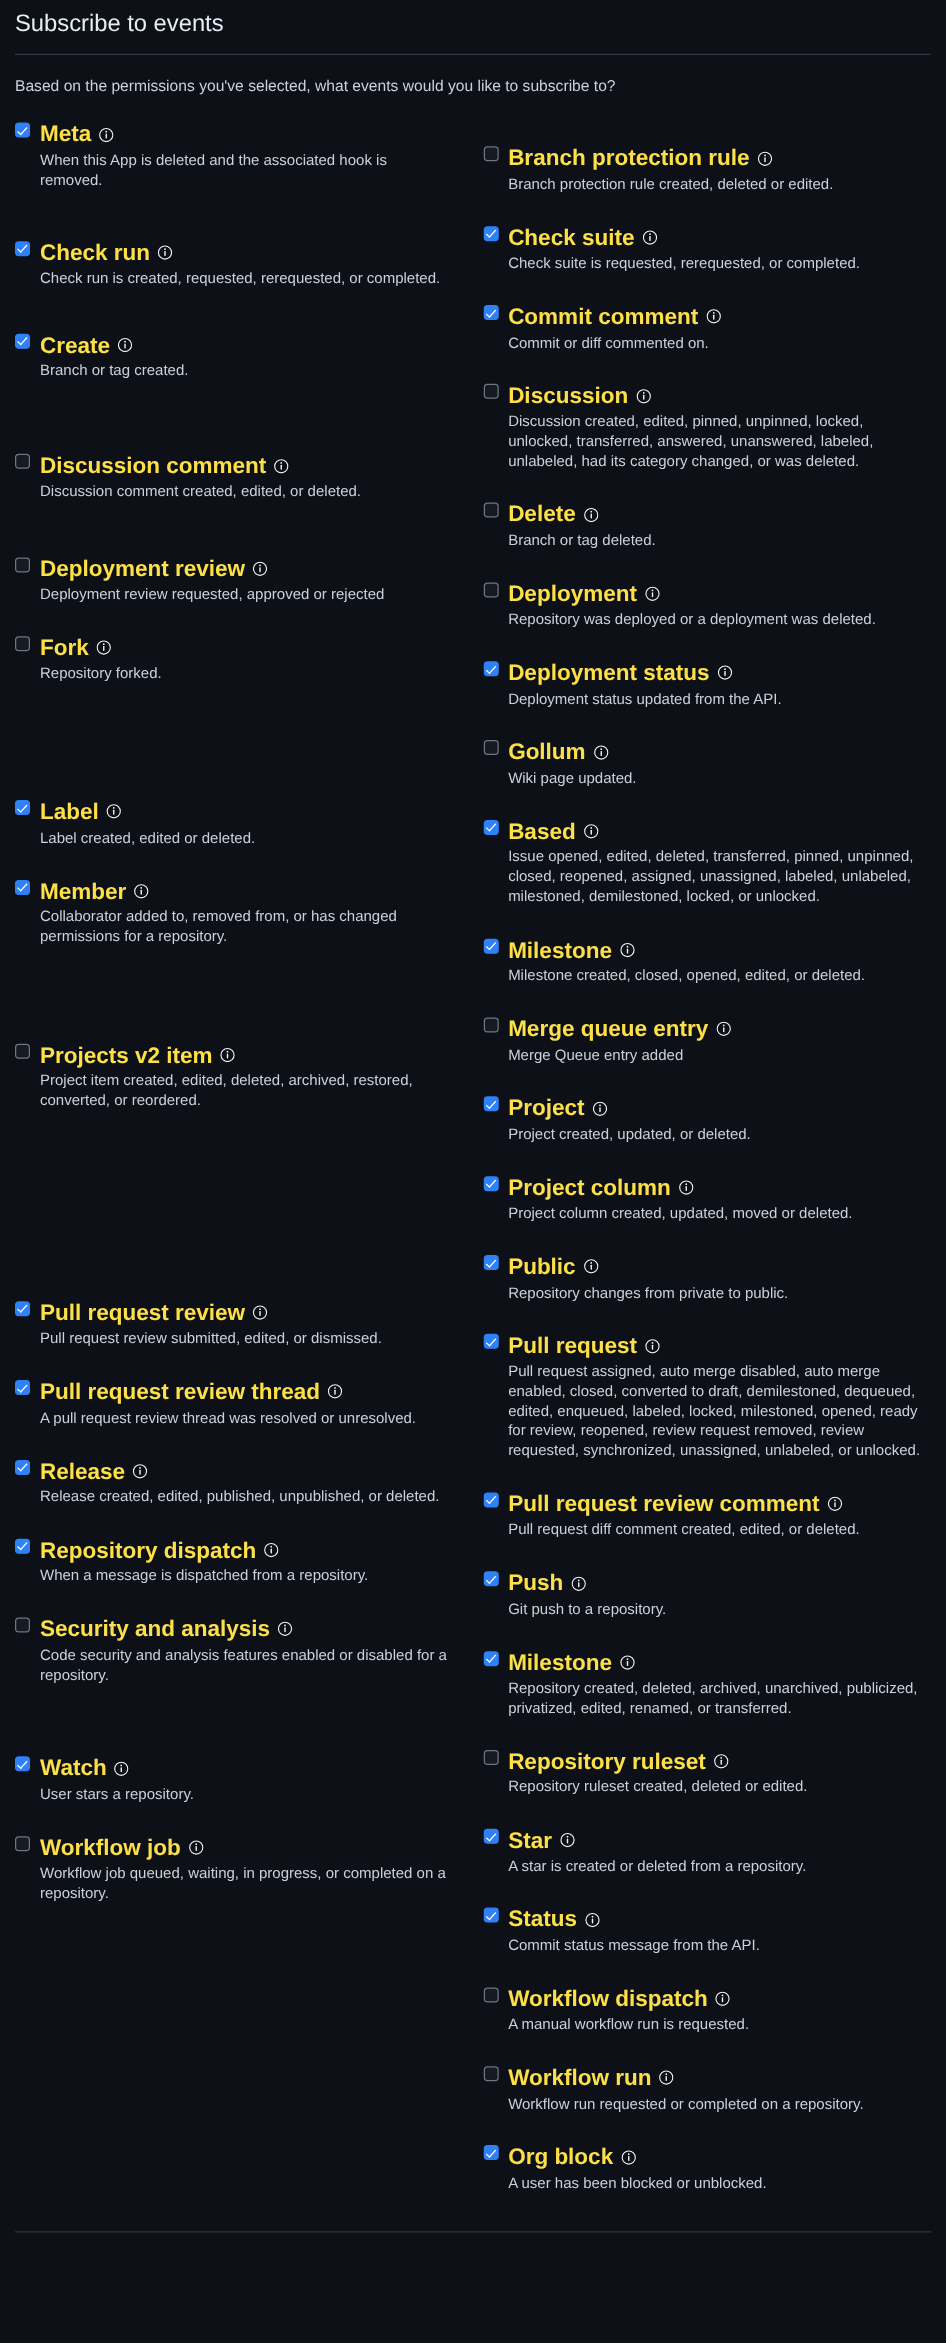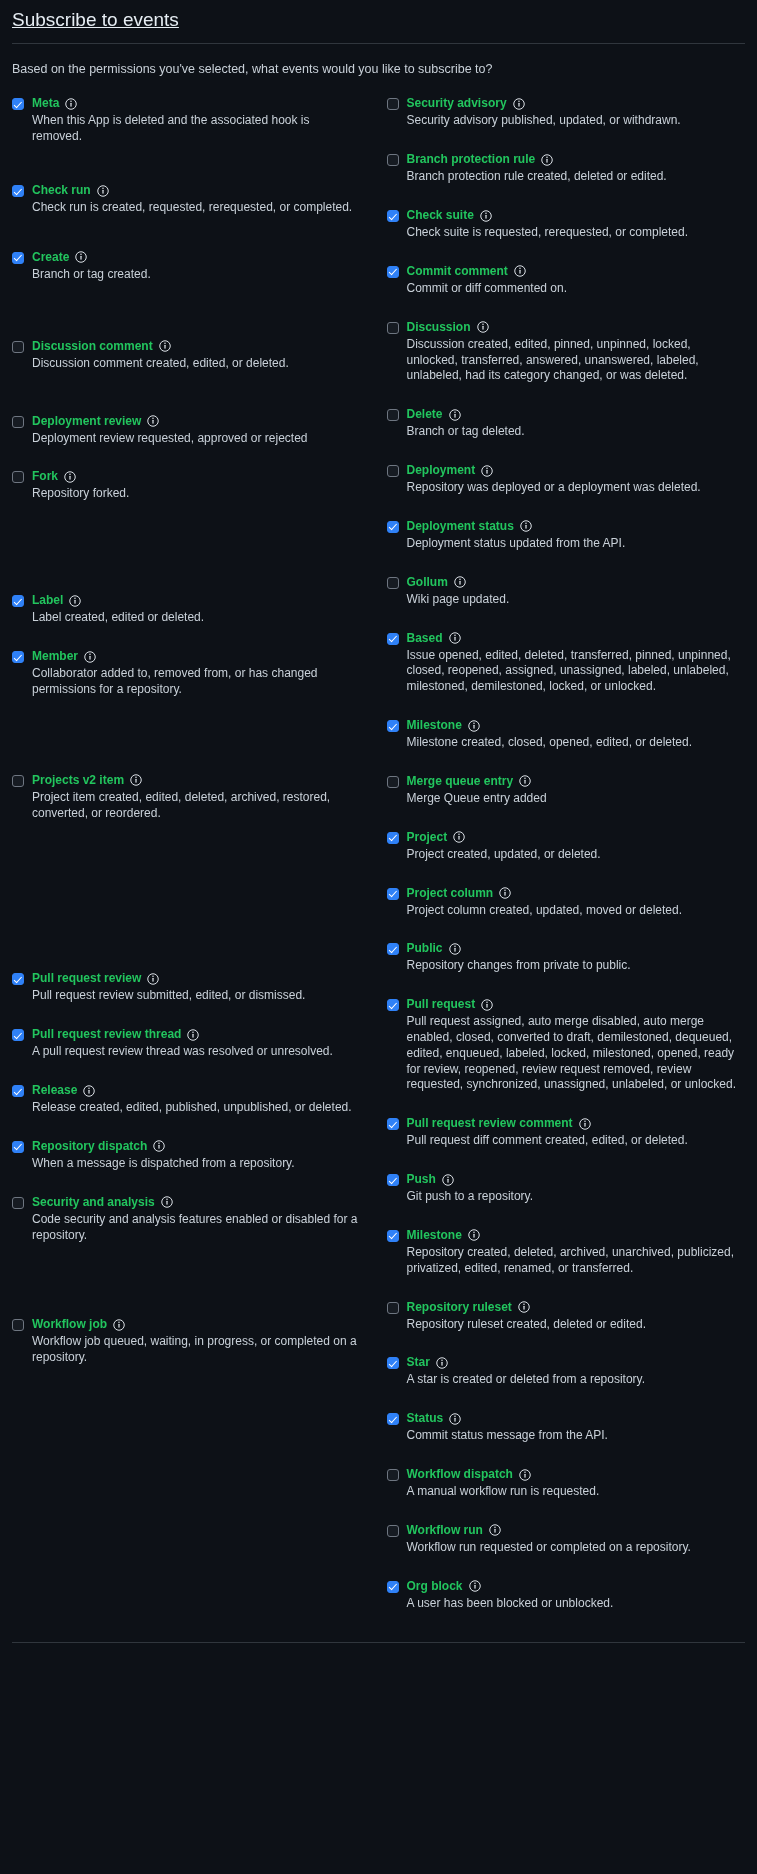--- a/index.html
+++ b/index.html
@@ -20,21 +20,20 @@
     position: relative;
     min-height: 1874px;
   }
   .page-title {
     font-size: 19px;
     font-weight: 400;
     color: #e6edf3;
     padding: 8px 0 10px 0;
     margin: 0;
     line-height: 1.3;
-    text-decoration: underline;
   }
   .title-rule {
     height: 1px;
     background: #30363d;
     margin: 0 0 16px 0;
   }
   .intro {
     font-size: 12.5px;
     color: #c9d1d9;
     line-height: 1.5;
@@ -94,23 +93,23 @@
     flex: 1 1 auto;
     min-width: 0;
   }
   .event-title-row {
     display: flex;
     align-items: center;
     gap: 6px;
     line-height: 1.25;
   }
   .event-title {
-    font-size: 12px;
+    font-size: 18px;
     font-weight: 700;
-    color: #22c55e;
+    color: #fde047;
     white-space: nowrap;
   }
   .info-icon {
     flex: 0 0 auto;
     width: 12px;
     height: 12px;
     display: inline-block;
     cursor: pointer;
   }
   .info-icon svg { display: block; }
@@ -400,20 +399,38 @@
                   <circle cx="8" cy="8" r="7" fill="none" stroke="#f0f6fc" stroke-width="1.2"></circle>
                   <circle cx="8" cy="4.4" r="0.95" fill="#f0f6fc"></circle>
                   <rect x="7.25" y="6.4" width="1.5" height="5.2" rx="0.6" fill="#f0f6fc"></rect>
                 </svg>
               </span>
             </div>
             <div class="event-desc">Code security and analysis features enabled or disabled for a repository.</div>
           </div>
         </div>
         <div class="spacer-block" style="height: 51px;"></div>
+        <div class="event-item">
+          <span class="cb-wrap">
+            <span class="checkbox checked" role="checkbox" aria-checked="true"></span>
+          </span>
+          <div class="event-body">
+            <div class="event-title-row">
+              <span class="event-title">Watch</span>
+              <span class="info-icon">
+                <svg width="12" height="12" viewBox="0 0 16 16" aria-hidden="true">
+                  <circle cx="8" cy="8" r="7" fill="none" stroke="#f0f6fc" stroke-width="1.2"></circle>
+                  <circle cx="8" cy="4.4" r="0.95" fill="#f0f6fc"></circle>
+                  <rect x="7.25" y="6.4" width="1.5" height="5.2" rx="0.6" fill="#f0f6fc"></rect>
+                </svg>
+              </span>
+            </div>
+            <div class="event-desc">User stars a repository.</div>
+          </div>
+        </div>
         <div class="spacer-block" style="height: 19px;"></div>
         <div class="event-item">
           <span class="cb-wrap">
             <span class="checkbox unchecked" role="checkbox" aria-checked="false"></span>
           </span>
           <div class="event-body">
             <div class="event-title-row">
               <span class="event-title">Workflow job</span>
               <span class="info-icon">
                 <svg width="12" height="12" viewBox="0 0 16 16" aria-hidden="true">
@@ -421,38 +438,20 @@
                   <circle cx="8" cy="4.4" r="0.95" fill="#f0f6fc"></circle>
                   <rect x="7.25" y="6.4" width="1.5" height="5.2" rx="0.6" fill="#f0f6fc"></rect>
                 </svg>
               </span>
             </div>
             <div class="event-desc">Workflow job queued, waiting, in progress, or completed on a repository.</div>
           </div>
         </div>
       </div>
     <div class="col col-right">
-        <div class="event-item">
-          <span class="cb-wrap">
-            <span class="checkbox unchecked" role="checkbox" aria-checked="false"></span>
-          </span>
-          <div class="event-body">
-            <div class="event-title-row">
-              <span class="event-title">Security advisory</span>
-              <span class="info-icon">
-                <svg width="12" height="12" viewBox="0 0 16 16" aria-hidden="true">
-                  <circle cx="8" cy="8" r="7" fill="none" stroke="#f0f6fc" stroke-width="1.2"></circle>
-                  <circle cx="8" cy="4.4" r="0.95" fill="#f0f6fc"></circle>
-                  <rect x="7.25" y="6.4" width="1.5" height="5.2" rx="0.6" fill="#f0f6fc"></rect>
-                </svg>
-              </span>
-            </div>
-            <div class="event-desc">Security advisory published, updated, or withdrawn.</div>
-          </div>
-        </div>
         <div class="spacer-block" style="height: 19px;"></div>
         <div class="event-item">
           <span class="cb-wrap">
             <span class="checkbox unchecked" role="checkbox" aria-checked="false"></span>
           </span>
           <div class="event-body">
             <div class="event-title-row">
               <span class="event-title">Branch protection rule</span>
               <span class="info-icon">
                 <svg width="12" height="12" viewBox="0 0 16 16" aria-hidden="true">

